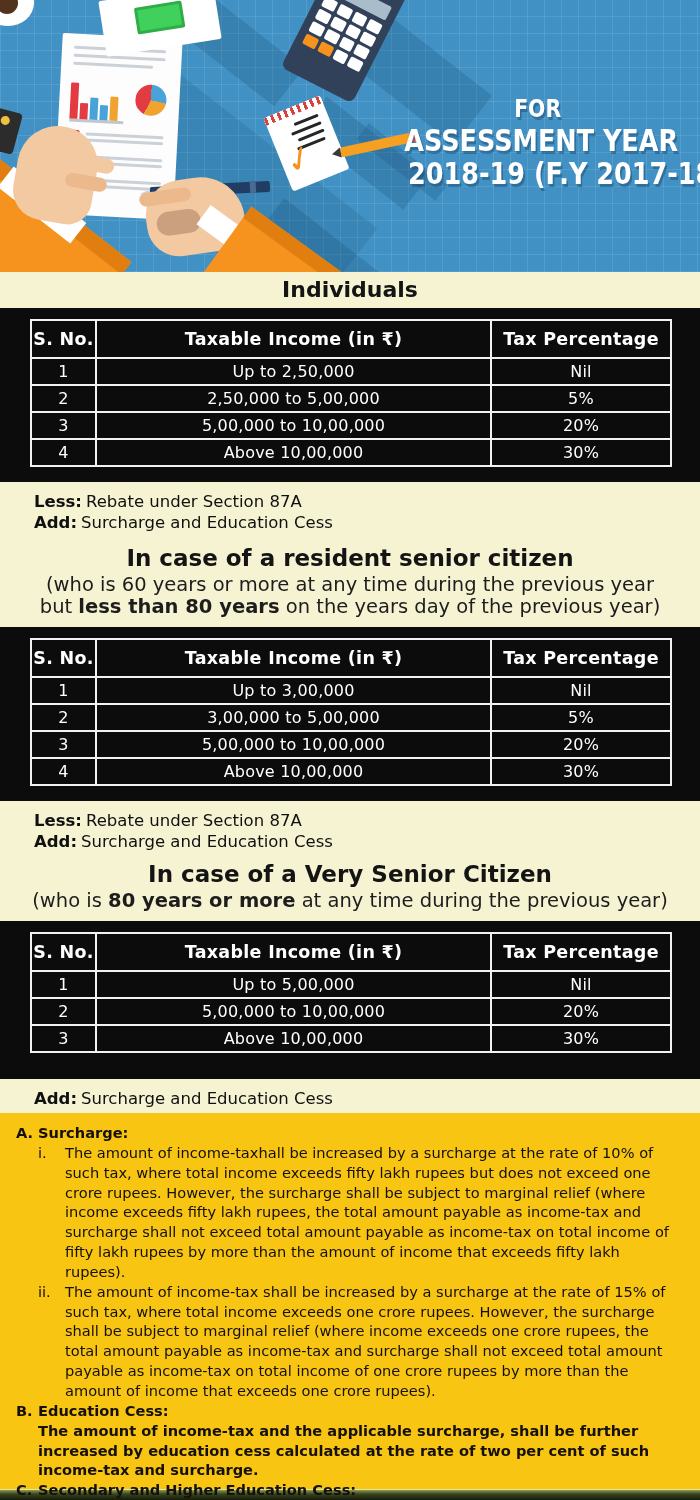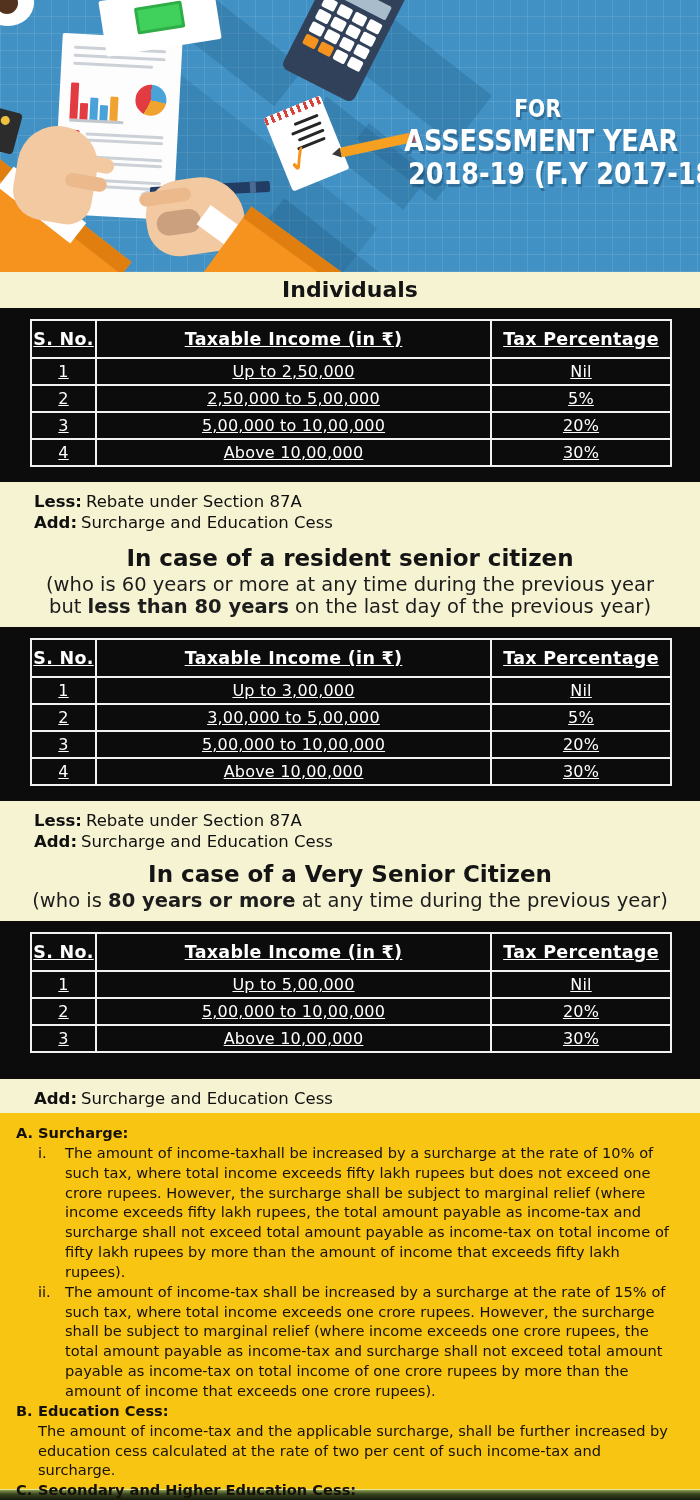--- a/index.html
+++ b/index.html
@@ -92,37 +92,37 @@
   .h-individuals { font-size:22px; line-height:26px; margin:5px 0 5px; }
   .h-section { font-size:23px; line-height:27px; margin-top:12px; }
   .h-section3 { margin-top:9px; }
   .subtitle { text-align:center; font-size:19.5px; line-height:22px; color:#1d1d1d; margin-top:2px; }
   .subtitle b { font-weight:bold; }
 
   .table-block { background:#0c0c0c; padding:11px 30px 15px; margin-top:0; }
   .table-block.mt { margin-top:9px; }
   .table-block.pad-lg { padding-bottom:26px; }
   table.slab { width:100%; border-collapse:collapse; color:#ffffff; table-layout:fixed; }
-  table.slab th, table.slab td { border:2px solid #f2f2f2; text-align:center; vertical-align:middle;text-decoration:underline; }
+  table.slab th, table.slab td { border:2px solid #f2f2f2; text-align:center; vertical-align:middle; }
   table.slab th { height:38px; font-size:17.5px; font-weight:bold; letter-spacing:.3px; }
   table.slab td { height:27px; font-size:16px; letter-spacing:.2px; }
   col.c1 { width:65px; } col.c2 { width:395px; } col.c3 { width:180px; }
 
   .notes { padding:9px 0 0 34px; font-size:16.5px; line-height:21px; color:#101010; }
   .note b { font-weight:bold; }
   .note span.nt { margin-left:4px; }
 
   
   .band-gold { height:376px; background:#f8c513; padding:10px 18px 0 16px; font-size:14.6px; line-height:1.36; color:#151008; }
   .fn-head { display:flex; font-weight:bold; }
   .fn-m { width:22px; flex:none; font-weight:bold; }
   .fn-item { display:flex; margin-left:22px; }
   .fn-im { width:27px; flex:none; }
   .fn-it { flex:1; }
-  .fn-par { margin-left:22px; }
+  .fn-par { margin-left:22px;font-weight:bold; }
 
   .strip { height:11px; background:linear-gradient(180deg, #8c9b52 0%, #39451f 40%, #141a0b 100%); border-top:1px solid #e6e89a; }
 </style>
 </head>
 <body>
 
 <div class="page">
 
   <div class="hero">
     <div class="shadow sh-env"></div>
@@ -264,21 +264,21 @@
     </div>
 
     <div class="notes">
       <div class="note"><b>Less:</b><span class="nt">Rebate under Section 87A</span></div>
       <div class="note"><b>Add:</b><span class="nt">Surcharge and Education Cess</span></div>
     </div>
 
     <div class="sec-heading h-section">In case of a resident senior citizen</div>
     <div class="subtitle">
       <div>(who is 60 years or more at any time during the previous year</div>
-      <div><span>but </span><b>less than 80 years</b><span> on the last day of the previous year)</span></div>
+      <div><span>but </span><b>less than 80 years</b><span> on the years day of the previous year)</span></div>
     </div>
 
     <div class="table-block mt">
       <table class="slab">
         <colgroup>
             <col class="c1">
             <col class="c2">
             <col class="c3">
           </colgroup>
         <tbody>

